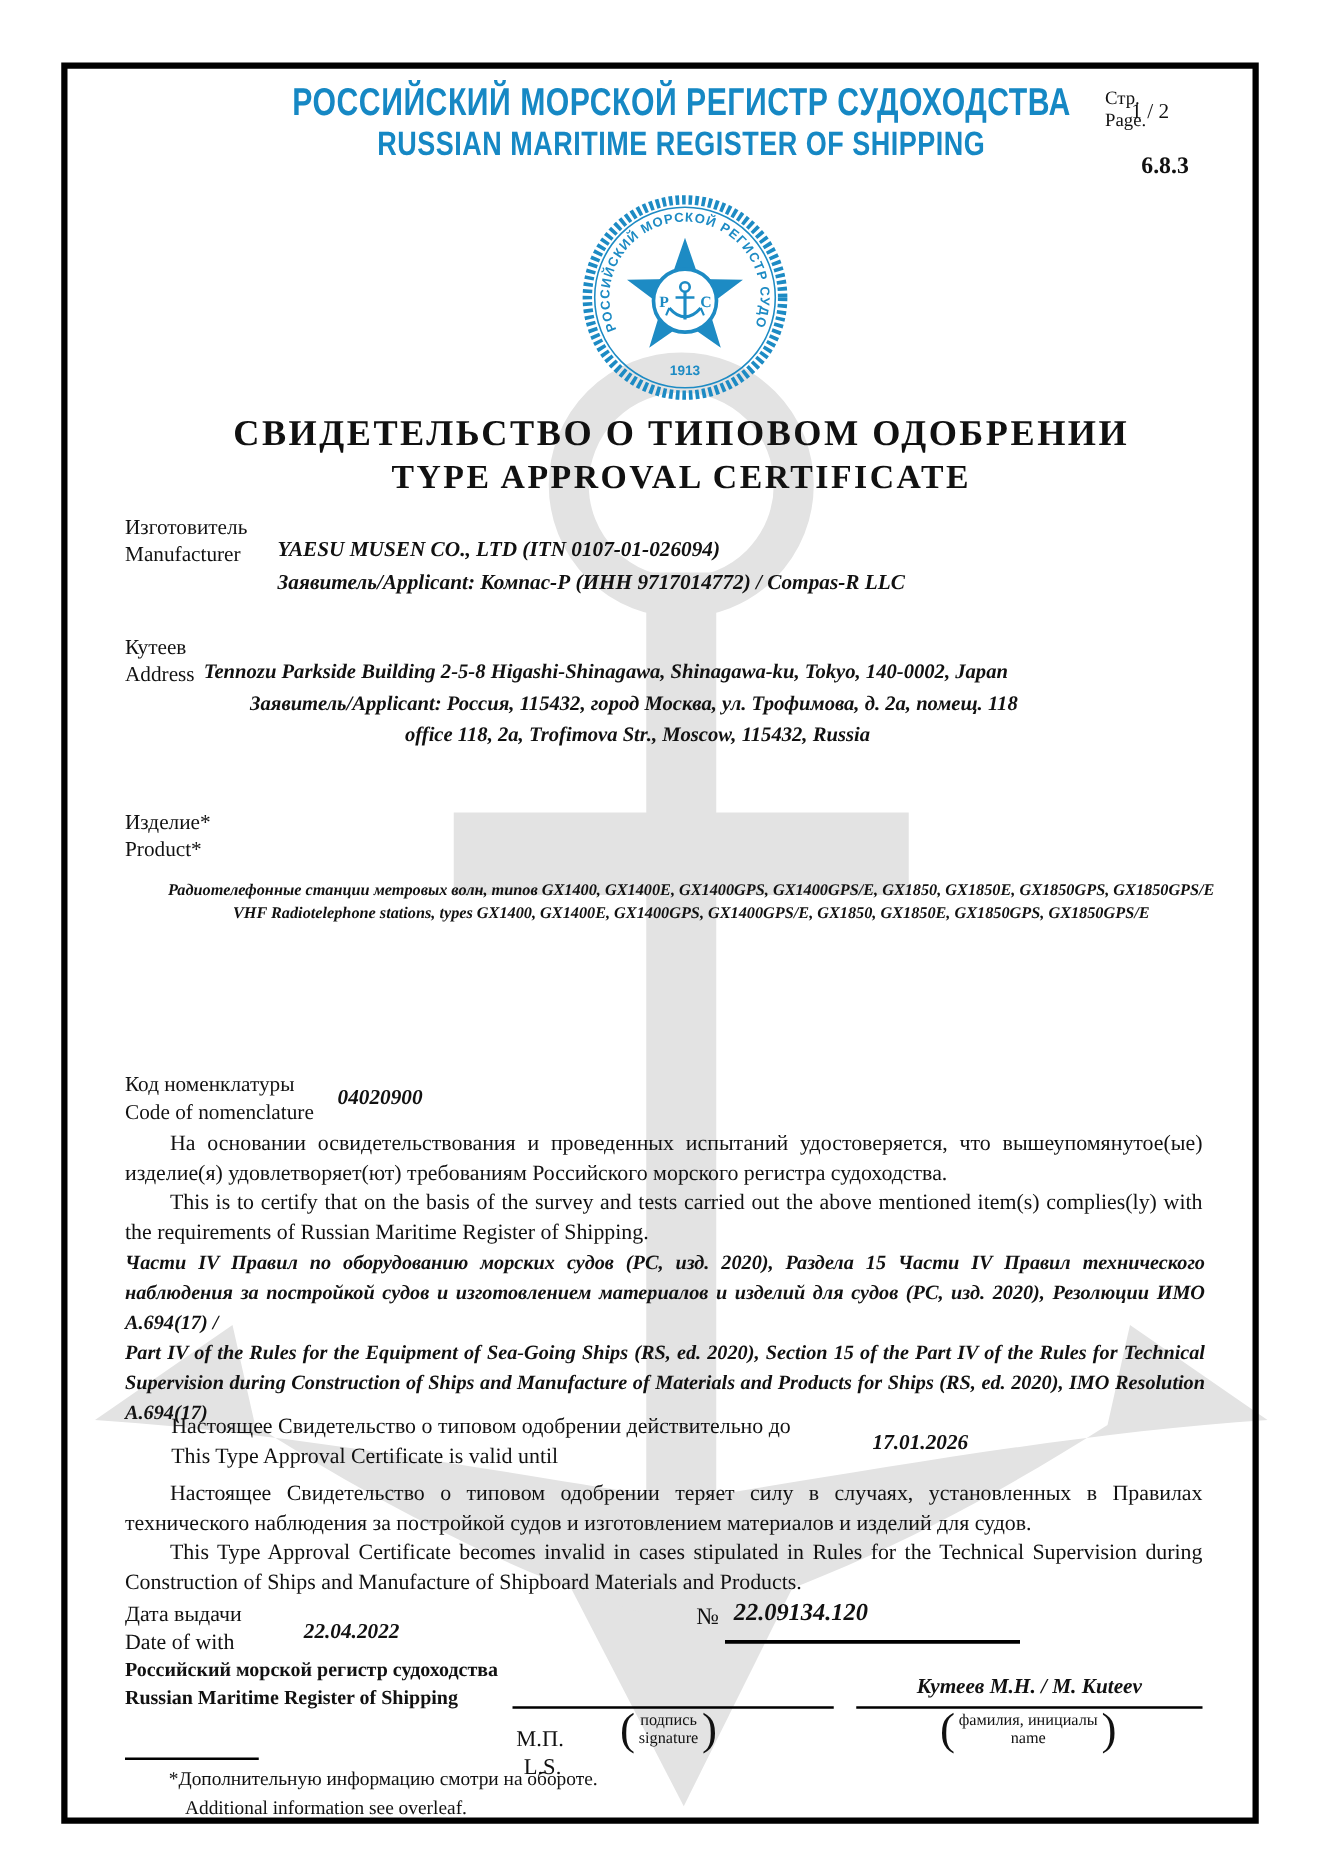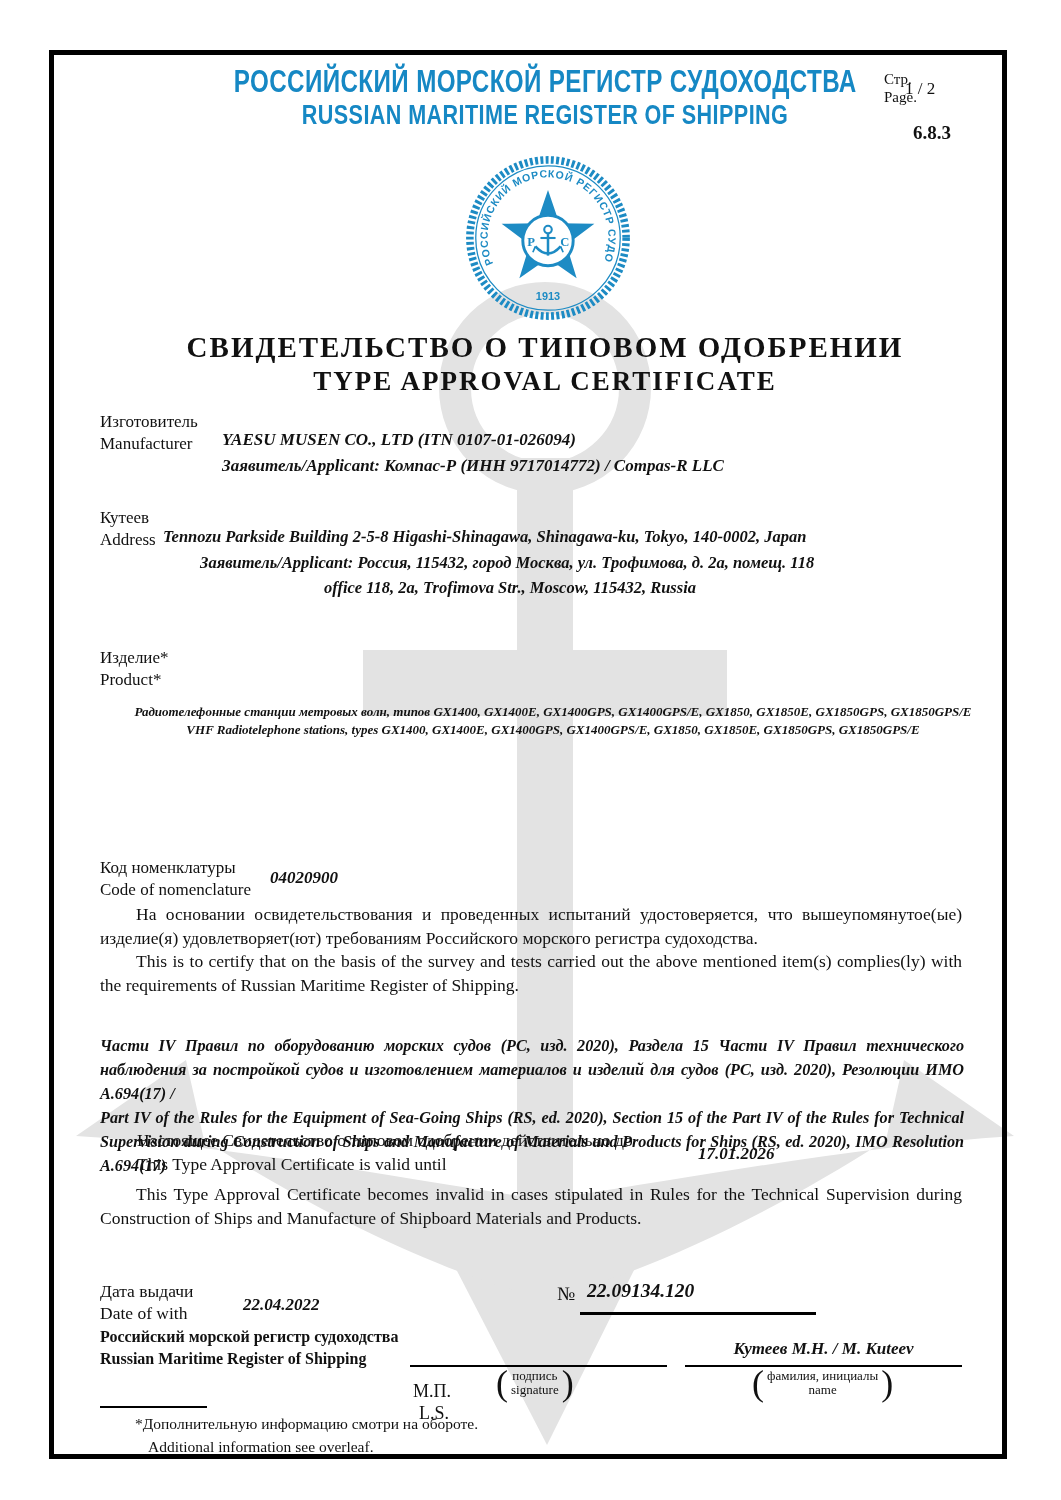--- a/index.html
+++ b/index.html
@@ -22,21 +22,21 @@
 
   .title-ru { left:90px; top:331px; width:910px; text-align:center; font-size:29px; font-weight:bold; letter-spacing:2px; }
   .title-en { left:90px; top:366px; width:910px; text-align:center; font-size:27px; font-weight:bold; letter-spacing:2px; }
 
   .lbl { font-size:17px; line-height:22px; }
   .bi  { font-weight:bold; font-style:italic; }
   .v17 { font-size:17px; }
   .v13 { font-size:13px; line-height:18px;text-align:center; }
   .just { text-align:justify; font-size:17.5px; line-height:23.5px; }
   .just p { text-indent:36px; }
-  .rules { text-align:justify; font-size:16.2px; line-height:24px;margin-top:36px; }
+  .rules { text-align:justify; font-size:16.2px; line-height:24px; }
   .line { position:absolute; background:#000; }
 
   .paren-group { display:flex; align-items:center; }
   .paren { font-size:36px; font-weight:400; line-height:30px; }
   .paren-lbls { font-size:13px; line-height:14px; text-align:center; padding:0 3px; }
 
   .seal { font-size:18px; line-height:22px; }
   .foot { font-size:15.5px; line-height:23px;font-family:Liberation Serif, serif; }
 </style>
 </head>
@@ -137,20 +137,21 @@
       <span>Part IV of the Rules for the Equipment of Sea-Going Ships (RS, ed. 2020), Section 15 of the Part IV of the Rules for Technical Supervision during Construction of Ships and Manufacture of Materials and Products for Ships (RS, ed. 2020), IMO Resolution A.694(17)</span>
     </div>
 
     <div class="abs" style="left:137px; top:1129px; font-size:17.5px; line-height:23.5px;">
       <div>Настоящее Свидетельство о типовом одобрении действительно до</div>
       <div>This Type Approval Certificate is valid until</div>
     </div>
     <div class="abs bi v17" style="left:698px; top:1144px;">17.01.2026</div>
 
     <div class="abs just" style="left:100px; top:1183px; width:862px;">
+      <p>Настоящее Свидетельство о типовом одобрении теряет силу в случаях, установленных в Правилах технического наблюдения за постройкой судов и изготовлением материалов и изделий для судов.</p>
       <p>This Type Approval Certificate becomes invalid in cases stipulated in Rules for the Technical Supervision during Construction of Ships and Manufacture of Shipboard Materials and Products.</p>
     </div>
 
     <div class="abs lbl" style="left:100px; top:1280px; font-size:17.5px;">
       <div>Дата выдачи</div>
       <div>Date of with</div>
     </div>
     <div class="abs bi v17" style="left:243px; top:1295px;">22.04.2022</div>
     <div class="abs" style="left:557px; top:1283px; font-size:19px;">№</div>
     <div class="abs bi" style="left:587px; top:1280px; font-size:19.5px;">22.09134.120</div>

